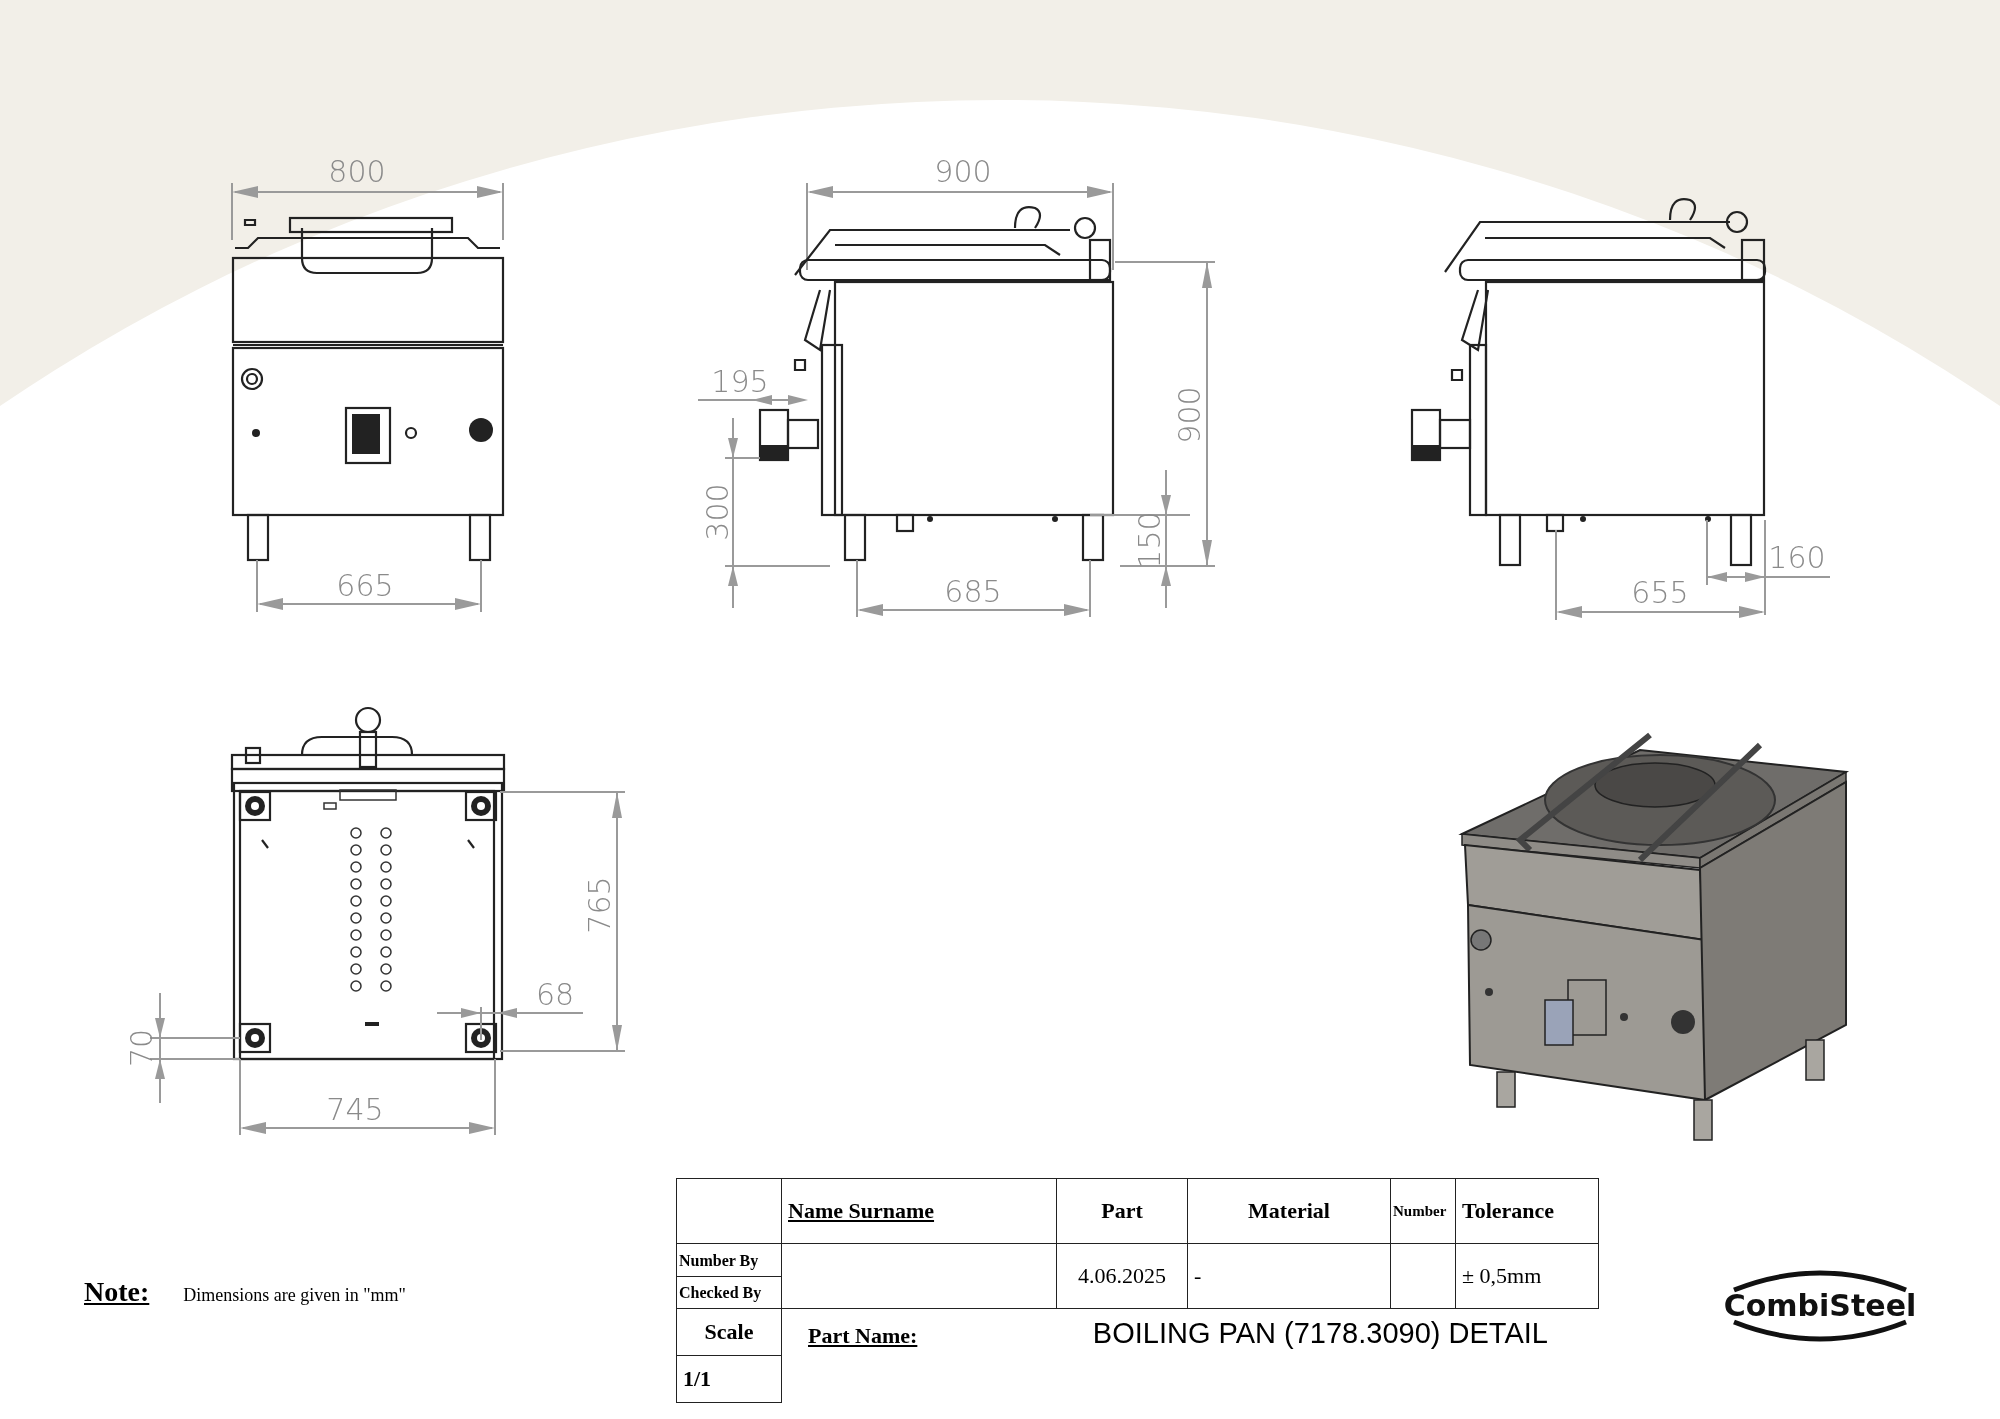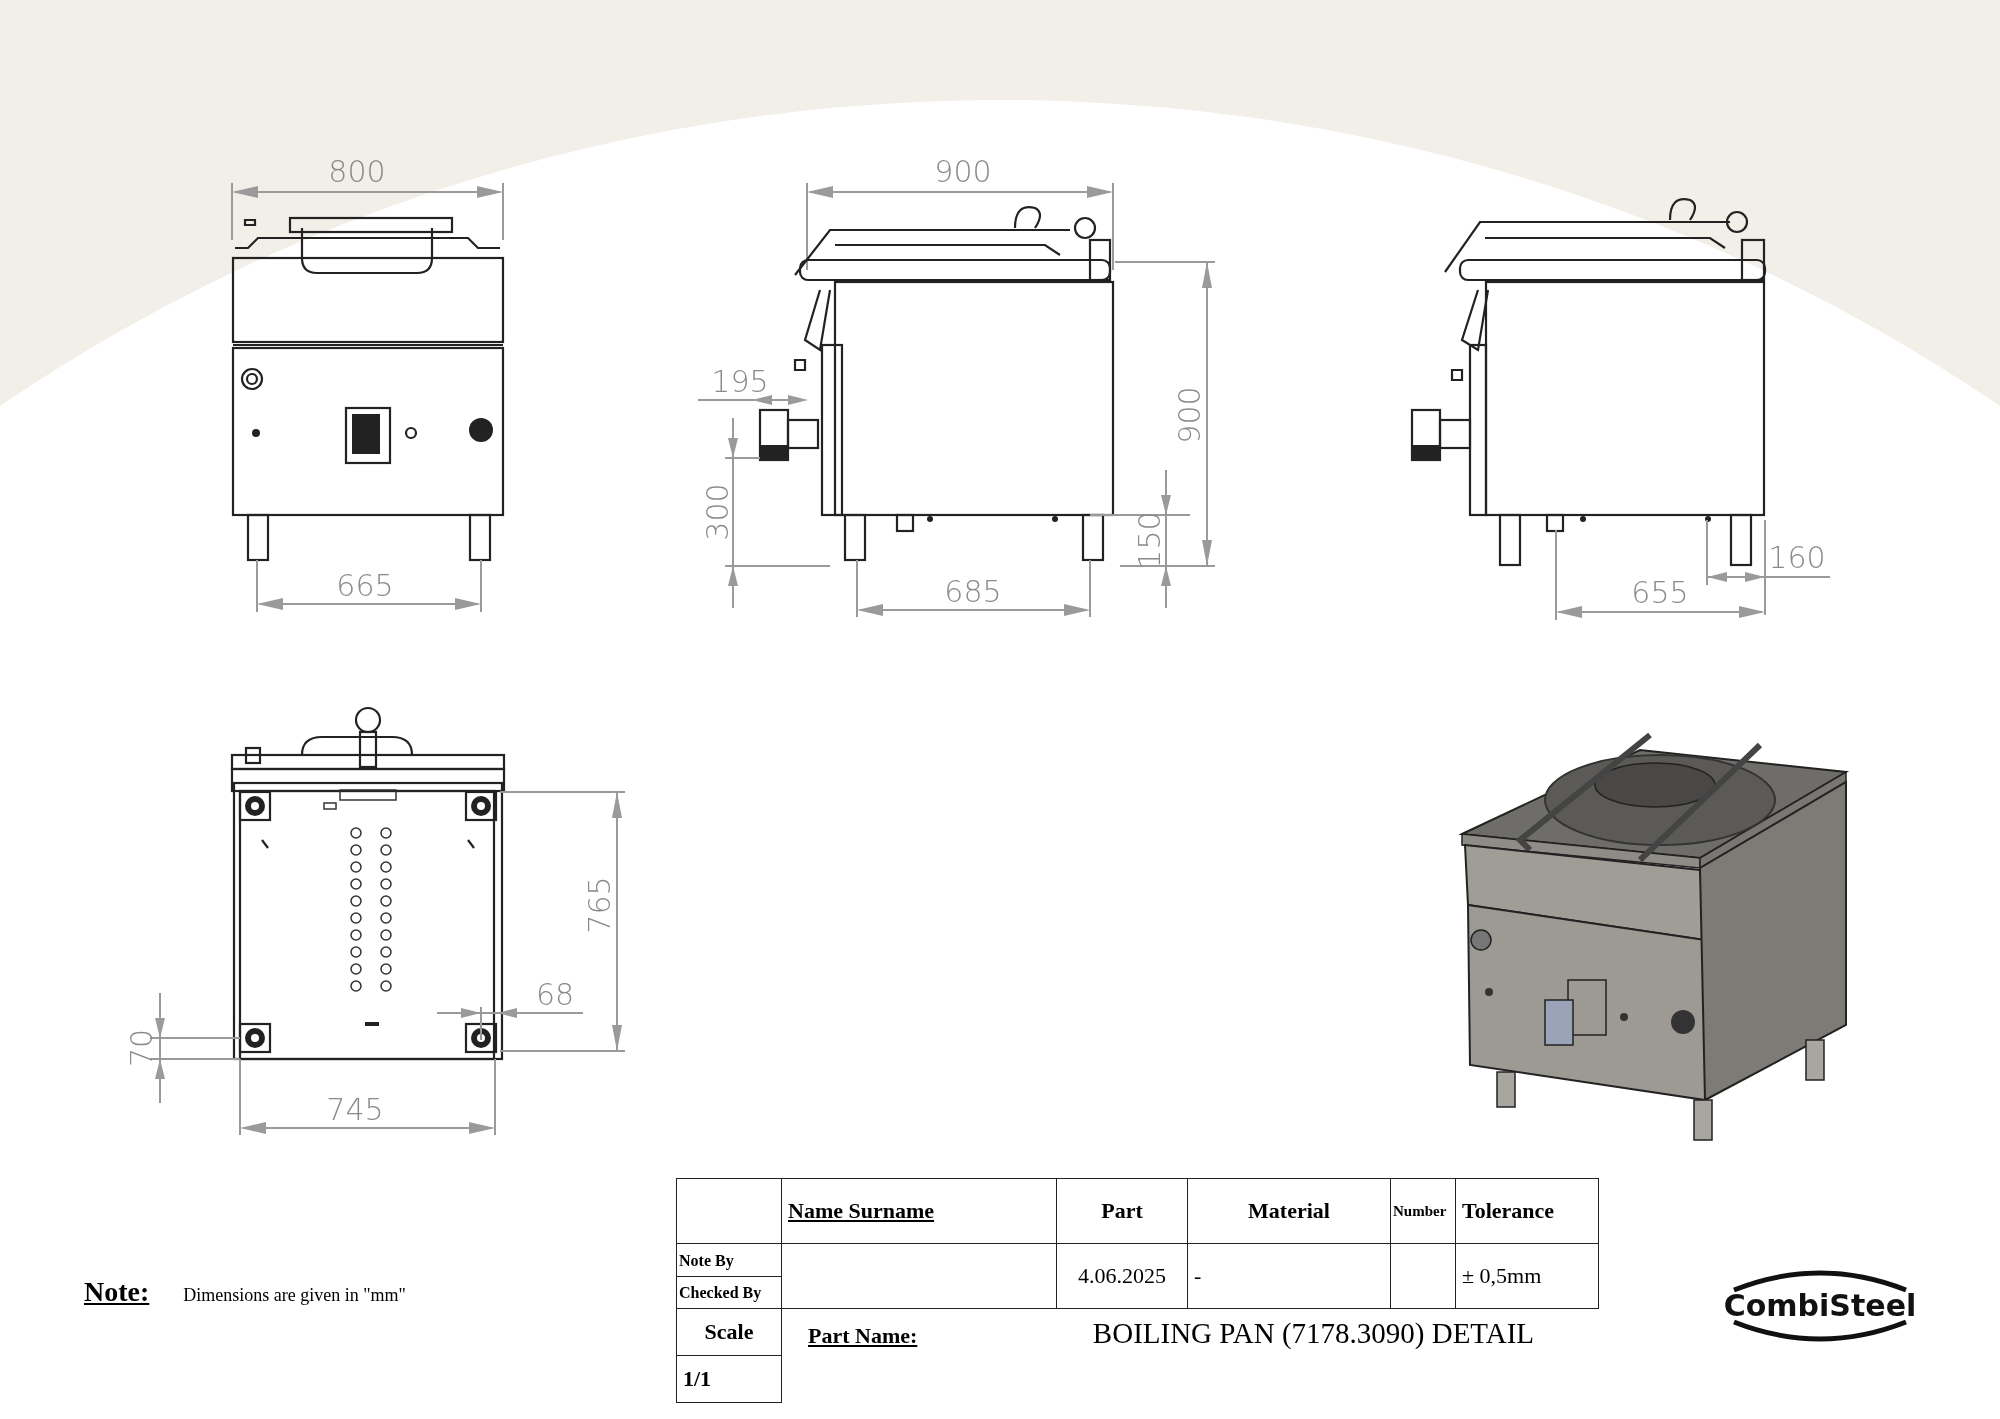--- a/index.html
+++ b/index.html
@@ -258,34 +258,34 @@
         <tr>
       <td style="width:92px;"></td>
       <td class="b" style="width:262px;text-decoration:underline;">Name Surname</td>
       <td class="b" style="width:118px;text-align:center;">Part</td>
       <td class="b" style="width:190px;text-align:center;">Material</td>
       <td class="b" style="width:60px;font-size:15px;padding:16px 2px;">Number</td>
       <td class="b" style="width:130px;">Tolerance</td>
     </tr>
     <tr>
       <td style="padding:0;height:64px;">
-        <div class="b" style="font-size:16px;border-bottom:1.5px solid #222;height:31px;line-height:31px;padding-left:2px;">Note By</div>
+        <div class="b" style="font-size:16px;border-bottom:1.5px solid #222;height:31px;line-height:31px;padding-left:2px;">Number By</div>
         <div class="b" style="font-size:16px;height:31px;line-height:31px;padding-left:2px;">Checked By</div>
       </td>
       <td></td>
       <td style="text-align:center;">4.06.2025</td>
       <td>-</td>
       <td></td>
       <td>± 0,5mm</td>
     </tr>
     <tr>
       <td class="b" style="text-align:center;height:46px;">Scale</td>
       <td colspan="5" rowspan="2" style="vertical-align:top;border-bottom:none;border-right:none;padding-top:8px;">
         <span class="b" style="margin-left:20px;text-decoration:underline;">Part Name:</span>
-        <span style="font-family:Liberation Serif, serif;font-size:29px;margin-left:170px;font-weight:300;">BOILING PAN (7178.3090) DETAIL</span>
+        <span style="font-family:Liberation Sans, sans-serif;font-size:29px;margin-left:170px;font-weight:300;">BOILING PAN (7178.3090) DETAIL</span>
       </td>
     </tr>
     <tr>
       <td class="b" style="text-align:left;height:46px;">1/1</td>
     </tr>
   </tbody>
     </table>
 
   <div class="note">
     <span class="lbl">Note:</span>

